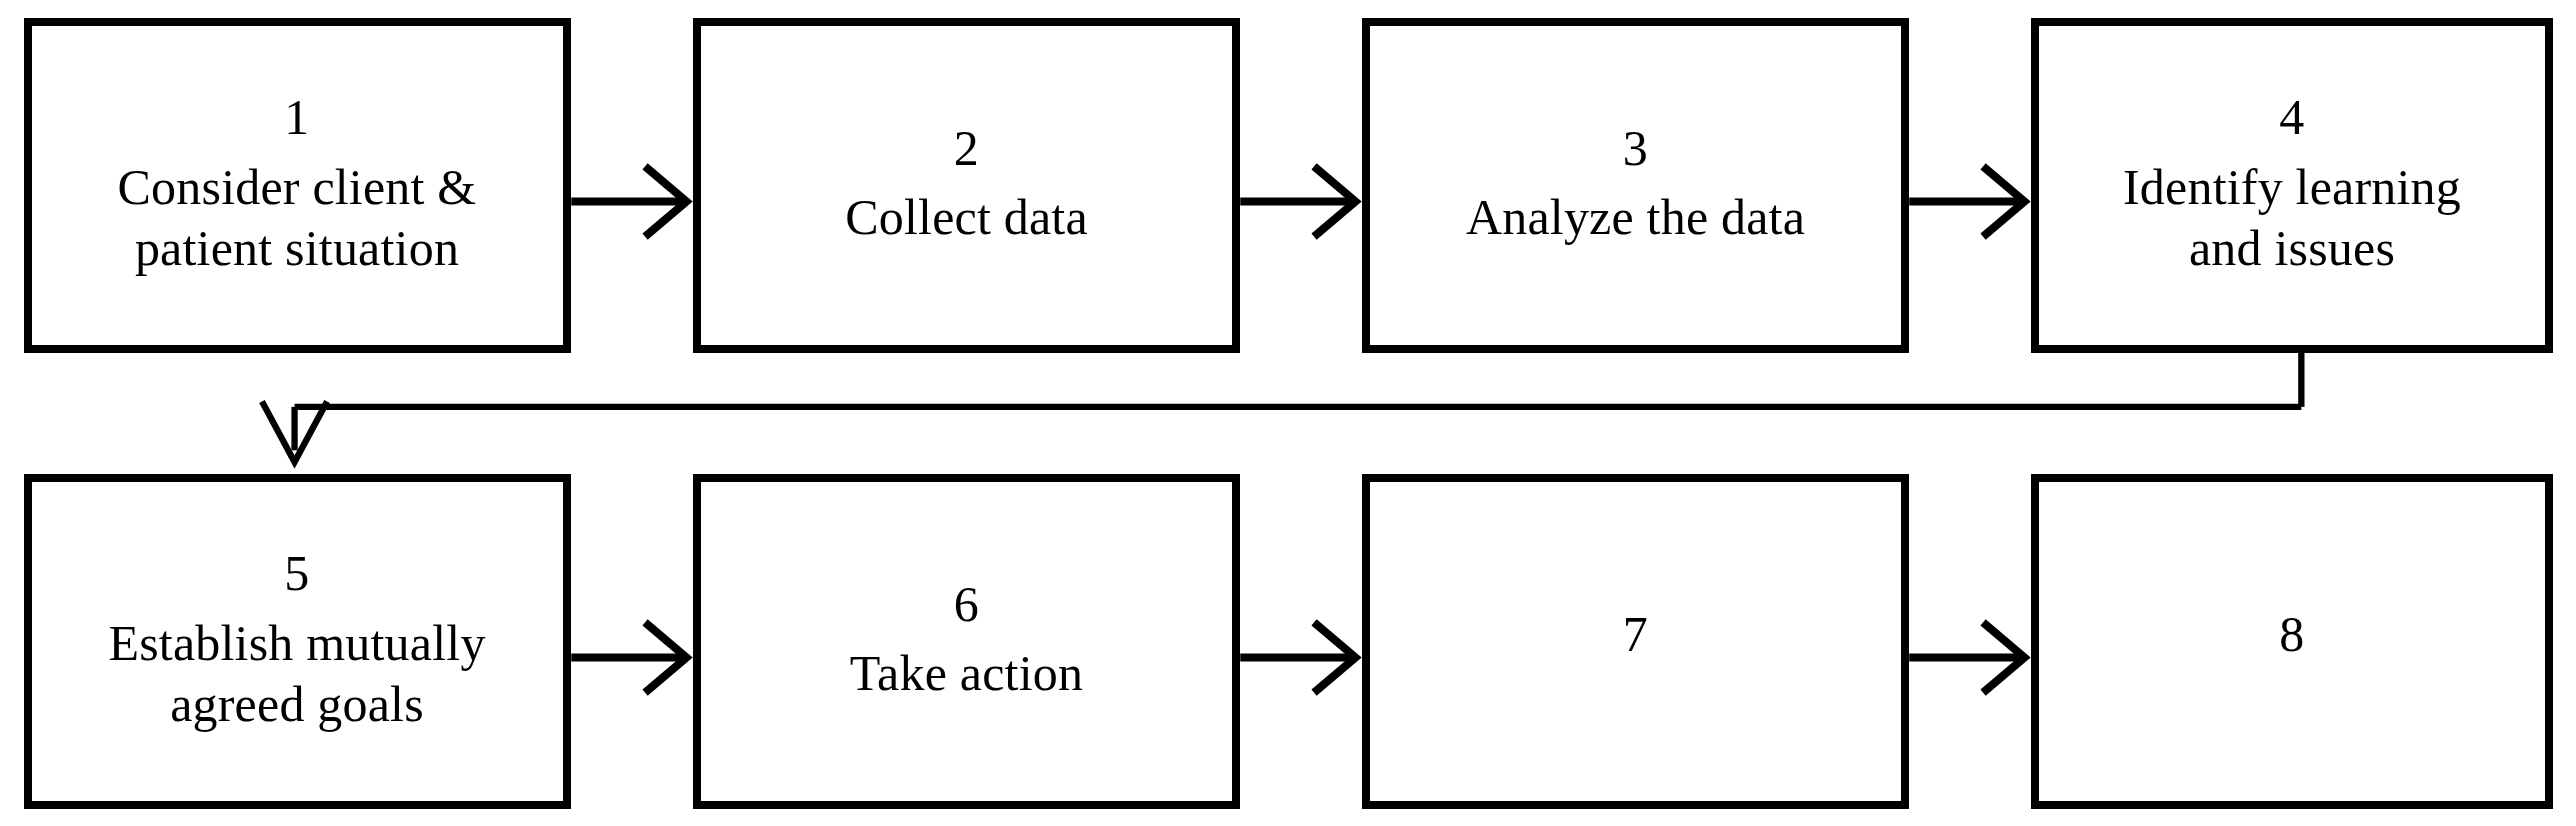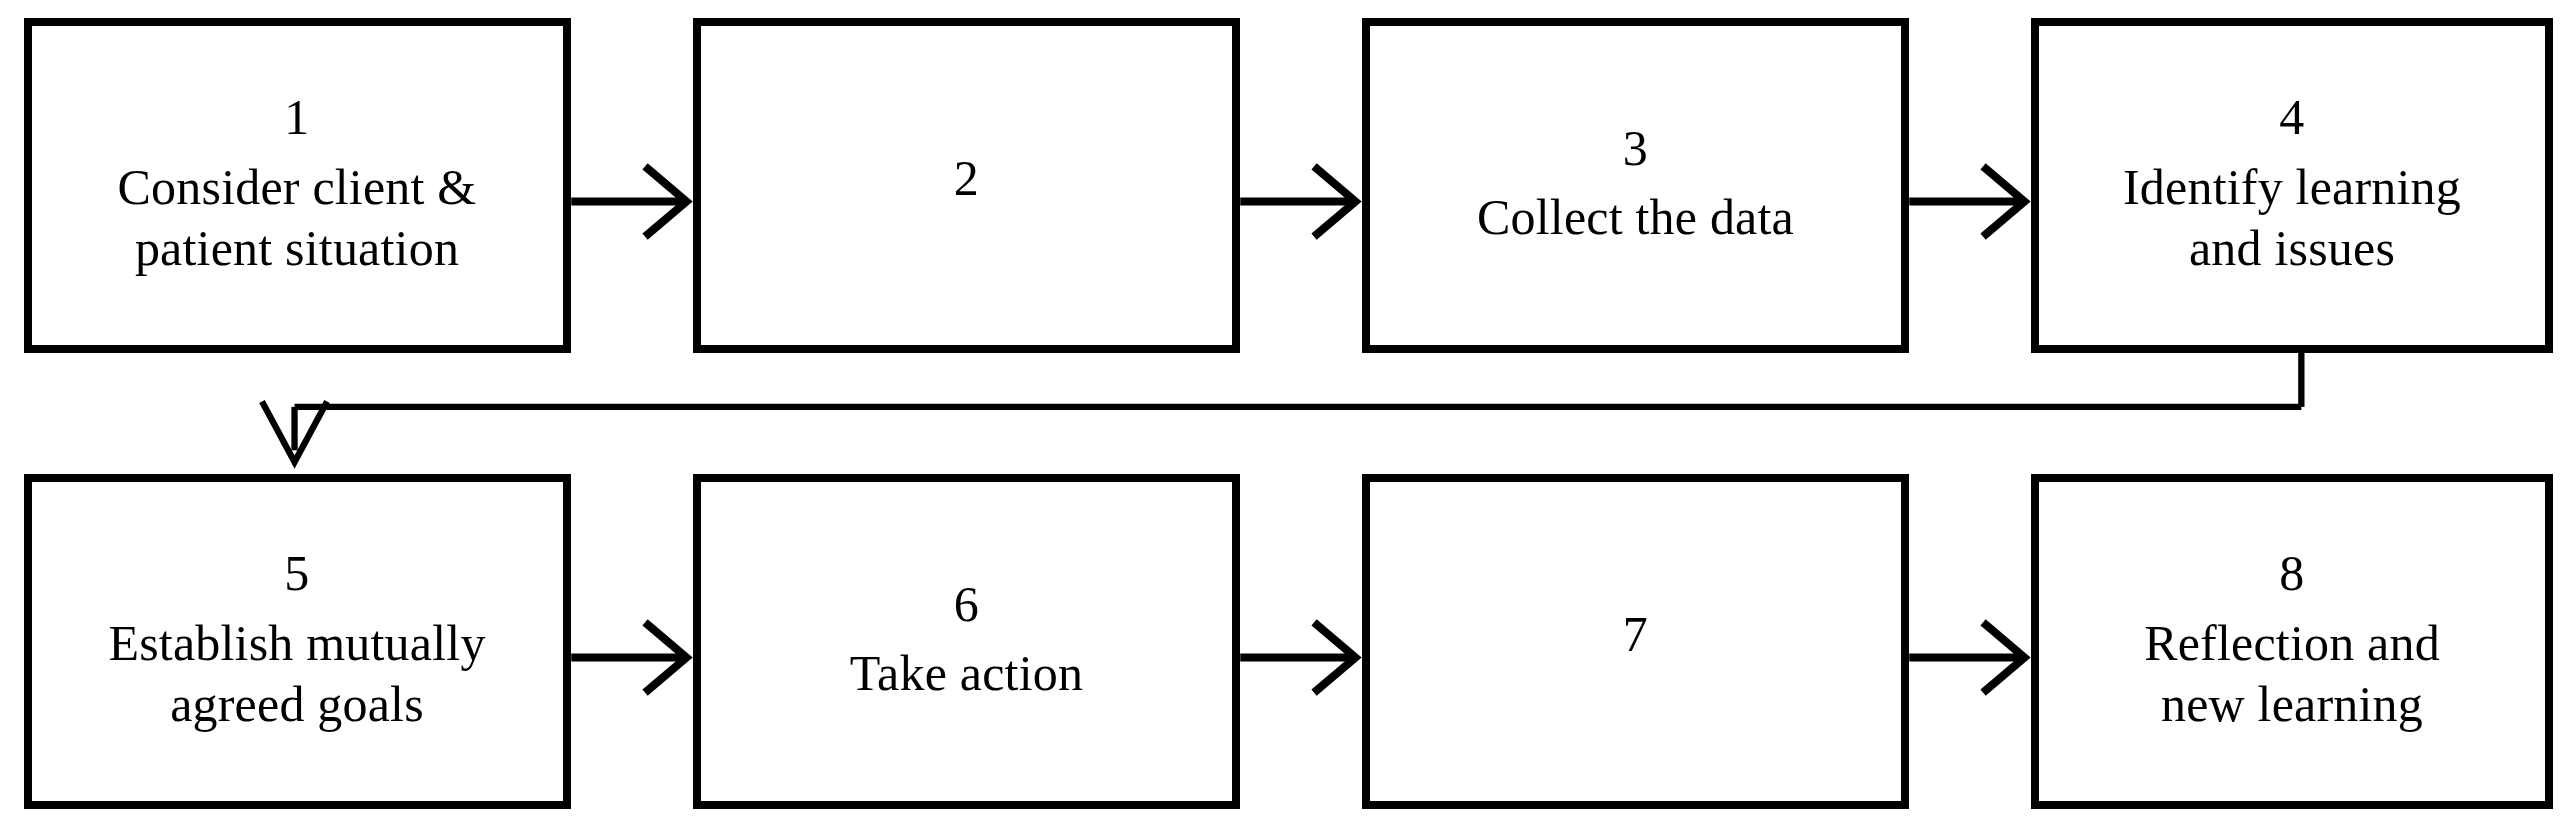--- a/index.html
+++ b/index.html
@@ -74,34 +74,35 @@
     <svg width="122" height="81" viewBox="0 0 135 90" aria-hidden="true">
       <g fill="none" stroke="#000000" stroke-width="9" stroke-linecap="butt">
         <line x1="0" y1="45" x2="122" y2="45"></line>
         <polyline points="82,6 128,45 82,84" fill="none"></polyline>
       </g>
     </svg>
   </div>
 
   <div class="flow-box" style="left:693px; top:18px; width:547px; height:335px;">
     <div class="box-number">2</div>
+    <div class="box-label">Collect data</div>
   </div>
 
   <div class="h-connector" style="left:1240px; top:161px; width:122px; height:81px;">
     <svg width="122" height="81" viewBox="0 0 135 90" aria-hidden="true">
       <g fill="none" stroke="#000000" stroke-width="9" stroke-linecap="butt">
         <line x1="0" y1="45" x2="122" y2="45"></line>
         <polyline points="82,6 128,45 82,84" fill="none"></polyline>
       </g>
     </svg>
   </div>
 
   <div class="flow-box" style="left:1362px; top:18px; width:547px; height:335px;">
     <div class="box-number">3</div>
-    <div class="box-label">Collect the data</div>
+    <div class="box-label">Analyze the data</div>
   </div>
 
   <div class="h-connector" style="left:1909px; top:161px; width:122px; height:81px;">
     <svg width="122" height="81" viewBox="0 0 135 90" aria-hidden="true">
       <g fill="none" stroke="#000000" stroke-width="9" stroke-linecap="butt">
         <line x1="0" y1="45" x2="122" y2="45"></line>
         <polyline points="82,6 128,45 82,84" fill="none"></polyline>
       </g>
     </svg>
   </div>
@@ -163,18 +164,16 @@
     <svg width="122" height="81" viewBox="0 0 135 90" aria-hidden="true">
       <g fill="none" stroke="#000000" stroke-width="9" stroke-linecap="butt">
         <line x1="0" y1="45" x2="122" y2="45"></line>
         <polyline points="82,6 128,45 82,84" fill="none"></polyline>
       </g>
     </svg>
   </div>
 
   <div class="flow-box" style="left:2031px; top:474px; width:522px; height:335px;">
     <div class="box-number">8</div>
-    <div class="box-label">Reflection and
-new learning</div>
   </div>
 
 </div>
 
 
 </body></html>

